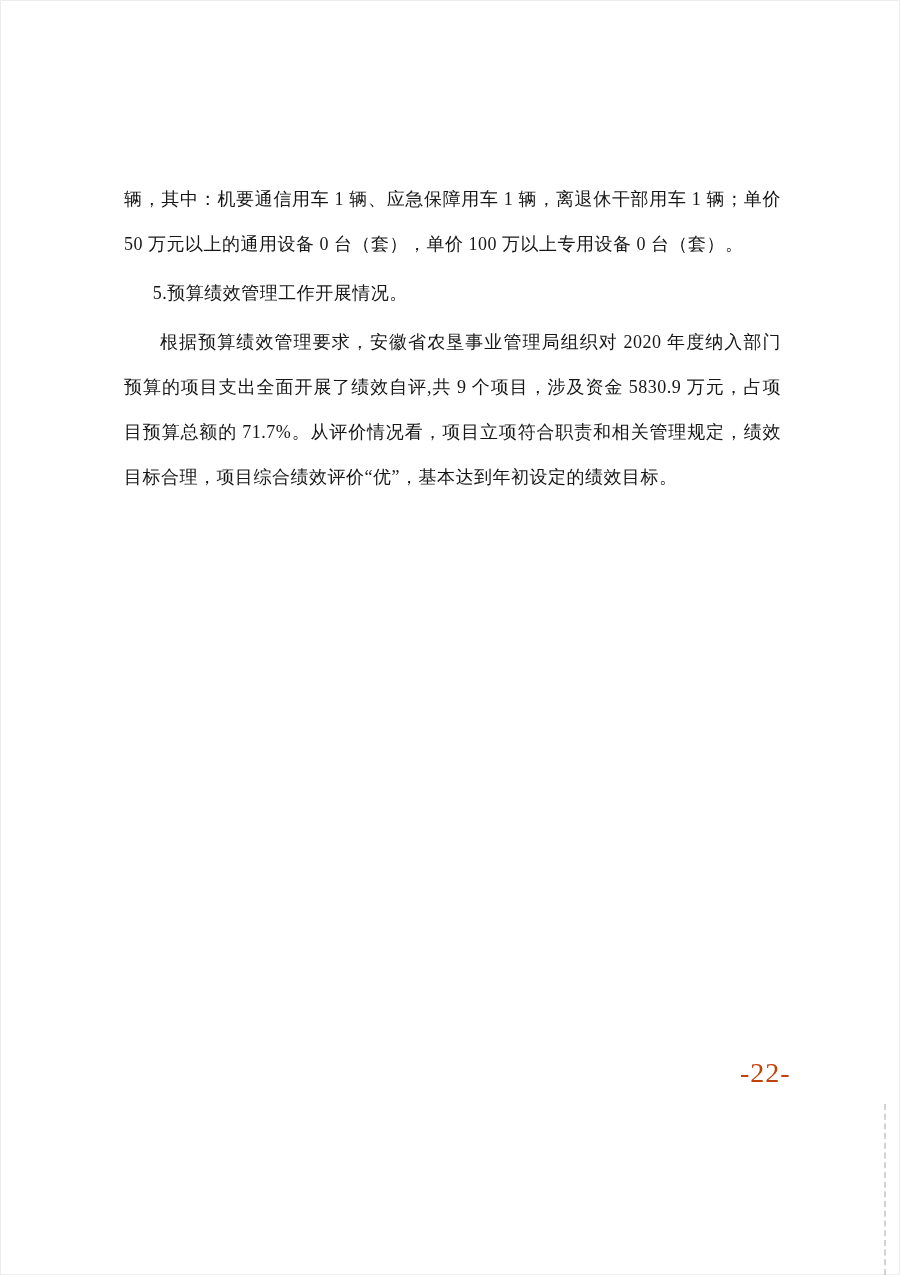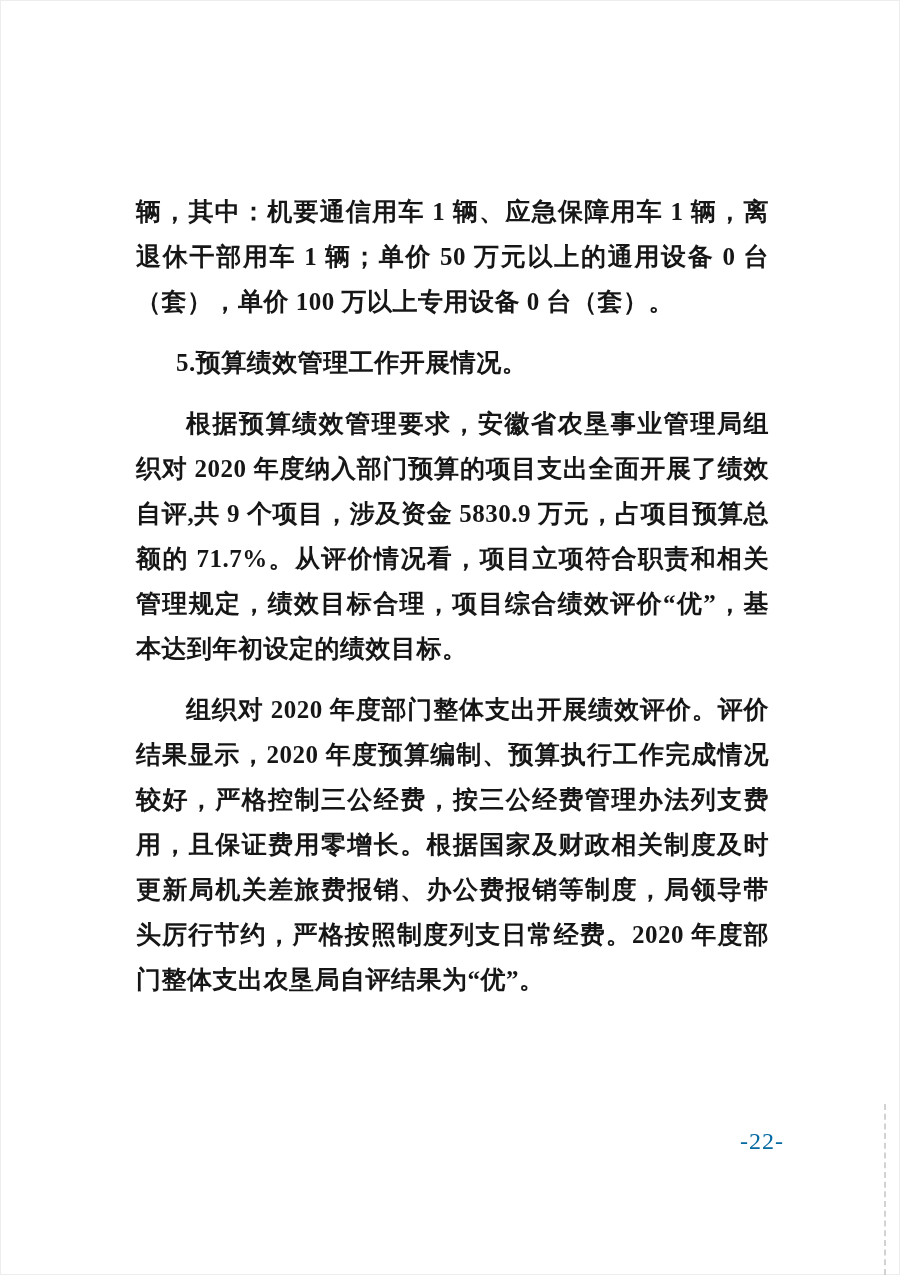--- a/index.html
+++ b/index.html
@@ -25,45 +25,45 @@
     position: absolute;
     left: 120px;
     width: 665px;
     top: 173px;
     font-size: 25px;
     line-height: 45px;
     text-align: justify;
     letter-spacing: 0.5px;
   }
   .content p, .content h2, .content h3 {
-    margin: 16px;
+    margin: 4px;
     padding: 0;
-    font-size: 25px;
+    font-size: 18px;
     line-height: 45px;
-    font-weight: bold;
+    font-weight: normal;
   }
   .heading {
     font-weight: bold;
     text-indent: 1em;
   }
   .subheading {
     font-weight: bold;
     text-indent: 1.6em;
   }
   .indent {
     text-indent: 2em;
   }
   .page-number {
     position: absolute;
-    top: 1126px;
+    top: 1058px;
     left: 740px;
-    font-size: 24px;
+    font-size: 28px;
     line-height: 30px;
     letter-spacing: 1px;
-    color: #0369a1;
+    color: #c2410c;
   }
   .scan-dash {
     position: absolute;
     top: 1104px;
     right: 14px;
     height: 171px;
     width: 0;
     border-right: 2px dashed #c7c7c7;
     opacity: 0.8;
   }
@@ -75,20 +75,19 @@
 
   <div class="content">
     <p class="body-text">辆，其中：机要通信用车 1 辆、应急保障用车 1 辆，离退休干部用车 1 辆；单价 50 万元以上的通用设备 0 台（套），单价 100 万以上专用设备 0 台（套）。</p>
 
 
     <h3 class="subheading">5.预算绩效管理工作开展情况。</h3>
 
     <p class="body-text indent">根据预算绩效管理要求，安徽省农垦事业管理局组织对 2020 年度纳入部门预算的项目支出全面开展了绩效自评,共 9 个项目，涉及资金 5830.9 万元，占项目预算总额的 71.7%。从评价情况看，项目立项符合职责和相关管理规定，绩效目标合理，项目综合绩效评价“优”，基本达到年初设定的绩效目标。</p>
 
 
-    <p class="body-text indent">组织对 2020 年度部门整体支出开展绩效评价。评价结果显示，2020 年度预算编制、预算执行工作完成情况较好，严格控制三公经费，按三公经费管理办法列支费用，且保证费用零增长。根据国家及财政相关制度及时更新局机关差旅费报销、办公费报销等制度，局领导带头厉行节约，严格按照制度列支日常经费。2020 年度部门整体支出农垦局自评结果为“优”。</p>
   </div>
 
   <div class="page-number">-22-</div>
 
   <div class="scan-dash"></div>
 
 </div>
 
 </body></html>

